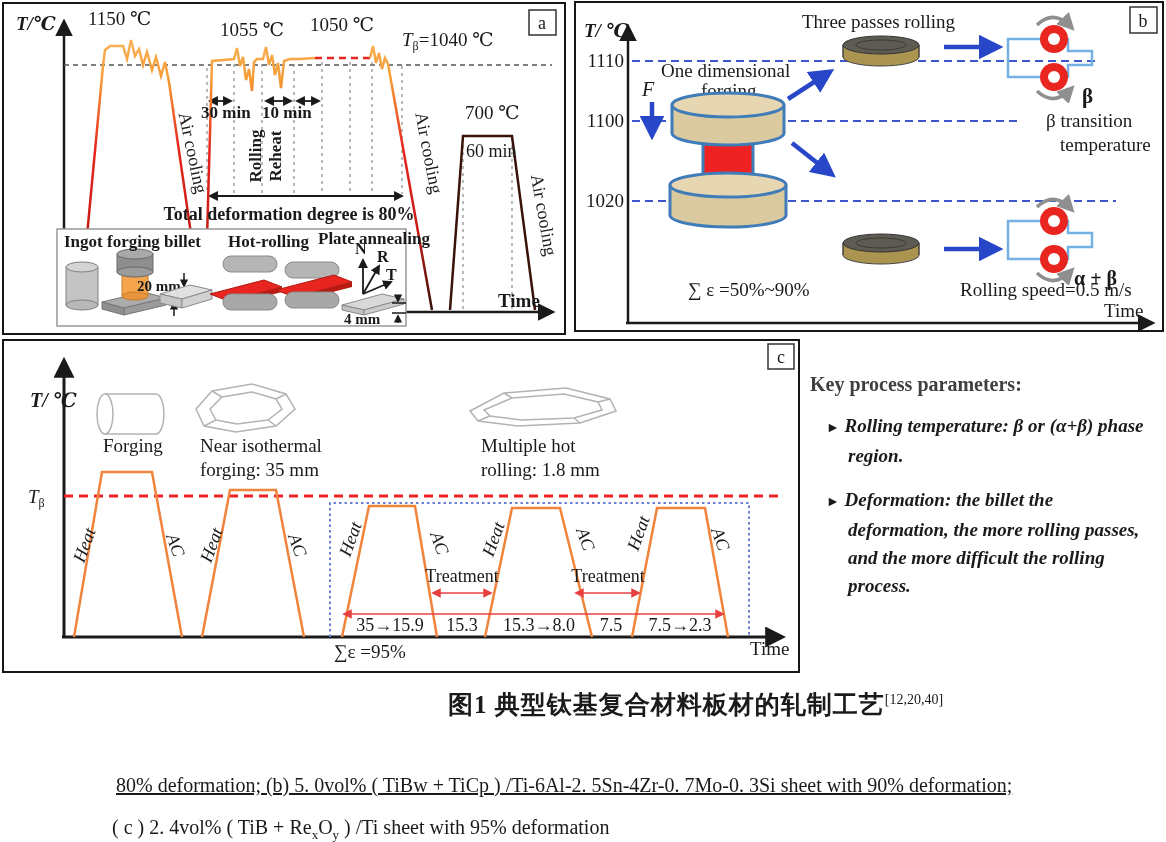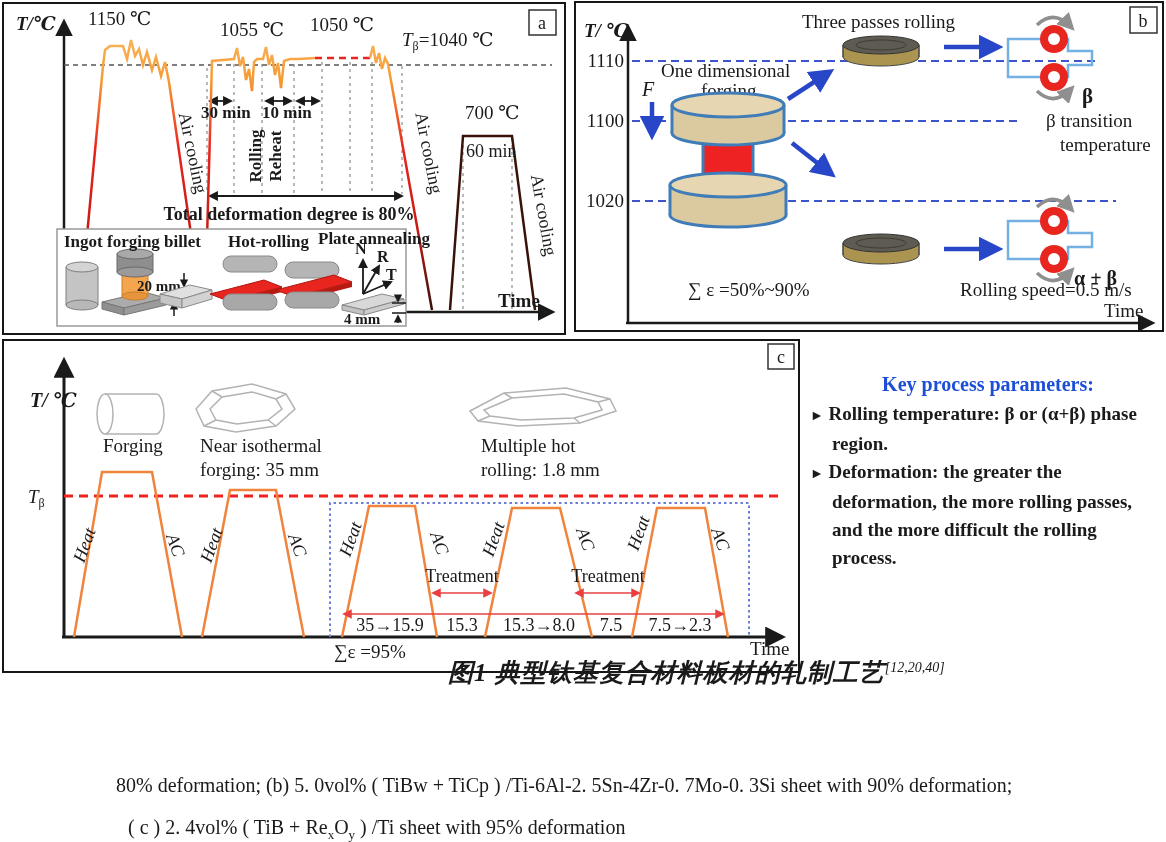--- a/index.html
+++ b/index.html
@@ -7,31 +7,31 @@
         font-family:"Liberation Serif","DejaVu Serif",serif;color:#1a1a1a;}
   .panel{position:absolute;border:2px solid #161616;background:#fff;box-sizing:border-box;}
   #panel-a{left:2px;top:2px;width:564px;height:333px;}
   #panel-b{left:574px;top:1px;width:590px;height:331px;}
   #panel-c{left:2px;top:339px;width:798px;height:334px;}
   svg{display:block;}
   svg text{font-family:"Liberation Serif","DejaVu Serif","DejaVu Sans",serif;fill:#1a1a1a;}
   .it{font-style:italic;}
   .bd{font-weight:bold;}
   #key-params{position:absolute;left:810px;top:373px;width:356px;}
-  #key-title{font-size:20px;font-weight:bold;color:#1d4ed8;margin:0 0 4px 0;text-align:center;}
+  #key-title{font-size:20px;font-weight:bold;color:#404040;margin:0 0 4px 0;}
   #key-list{list-style:none;margin:0;padding:0;}
-  #key-list li{font-size:19px;font-weight:bold;line-height:28px;padding-left:22px;text-indent:-22px;margin:0;}
+  #key-list li{font-size:19px;font-weight:bold;line-height:28px;padding-left:22px;text-indent:-22px;margin:16px;font-style:italic;}
   #key-list li .arrow{font-size:14px;}
-  #caption-cn{position:absolute;left:448px;top:656px;font-size:25px;font-weight:bold;letter-spacing:1px;white-space:nowrap;font-style:italic;}
+  #caption-cn{position:absolute;left:448px;top:688px;font-size:25px;font-weight:bold;letter-spacing:1px;white-space:nowrap;}
   #caption-cn sup{font-size:14px;font-weight:normal;letter-spacing:0;}
   .cap-en{position:absolute;font-size:20px;white-space:nowrap;}
   .cap-en sub{font-size:13px;}
   #cap-l1{left:8px;top:731px;}
-  #cap-l2{left:116px;top:774px;}
-  #cap-l3{left:128px;top:816px;}
+  #cap-l2{left:116px;top:774px;text-decoration:underline;}
+  #cap-l3{left:112px;top:816px;}
 </style>
 </head>
 <body>
 
 <div id="page">
 
   <div id="panel-a" class="panel">
     <svg width="560" height="329" viewBox="0 0 560 329">
       <defs>
         <linearGradient id="gA" x1="0" y1="36" x2="0" y2="306" gradientUnits="userSpaceOnUse">
@@ -339,21 +339,21 @@
 
       <rect x="764" y="3" width="26" height="25" fill="#fff" stroke="#333" stroke-width="1.5"></rect>
       <text x="777" y="22" font-size="18" text-anchor="middle">c</text>
     </svg>
   </div>
 
   <div id="key-params">
     <div id="key-title">Key process parameters:</div>
     <ul id="key-list">
       <li><span class="arrow">►</span> <span>Rolling temperature: β or (α+β) phase region.</span></li>
-      <li><span class="arrow">►</span> <span>Deformation: the greater the deformation, the more rolling passes, and the more difficult the rolling process.</span></li>
+      <li><span class="arrow">►</span> <span>Deformation: the billet the deformation, the more rolling passes, and the more difficult the rolling process.</span></li>
     </ul>
   </div>
 
   <div id="caption-cn"><span>图1  典型钛基复合材料板材的轧制工艺</span><sup>[12,20,40]</sup></div>
 
   <div id="cap-l2" class="cap-en">80%  deformation; (b) 5. 0vol% ( TiBw + TiCp ) /Ti-6Al-2. 5Sn-4Zr-0. 7Mo-0. 3Si sheet with 90% deformation;</div>
   <div id="cap-l3" class="cap-en"><span>( c ) 2. 4vol% ( TiB + Re</span><sub>x</sub><span>O</span><sub>y</sub><span> ) /Ti sheet with 95% deformation</span></div>
 
 </div>
 

